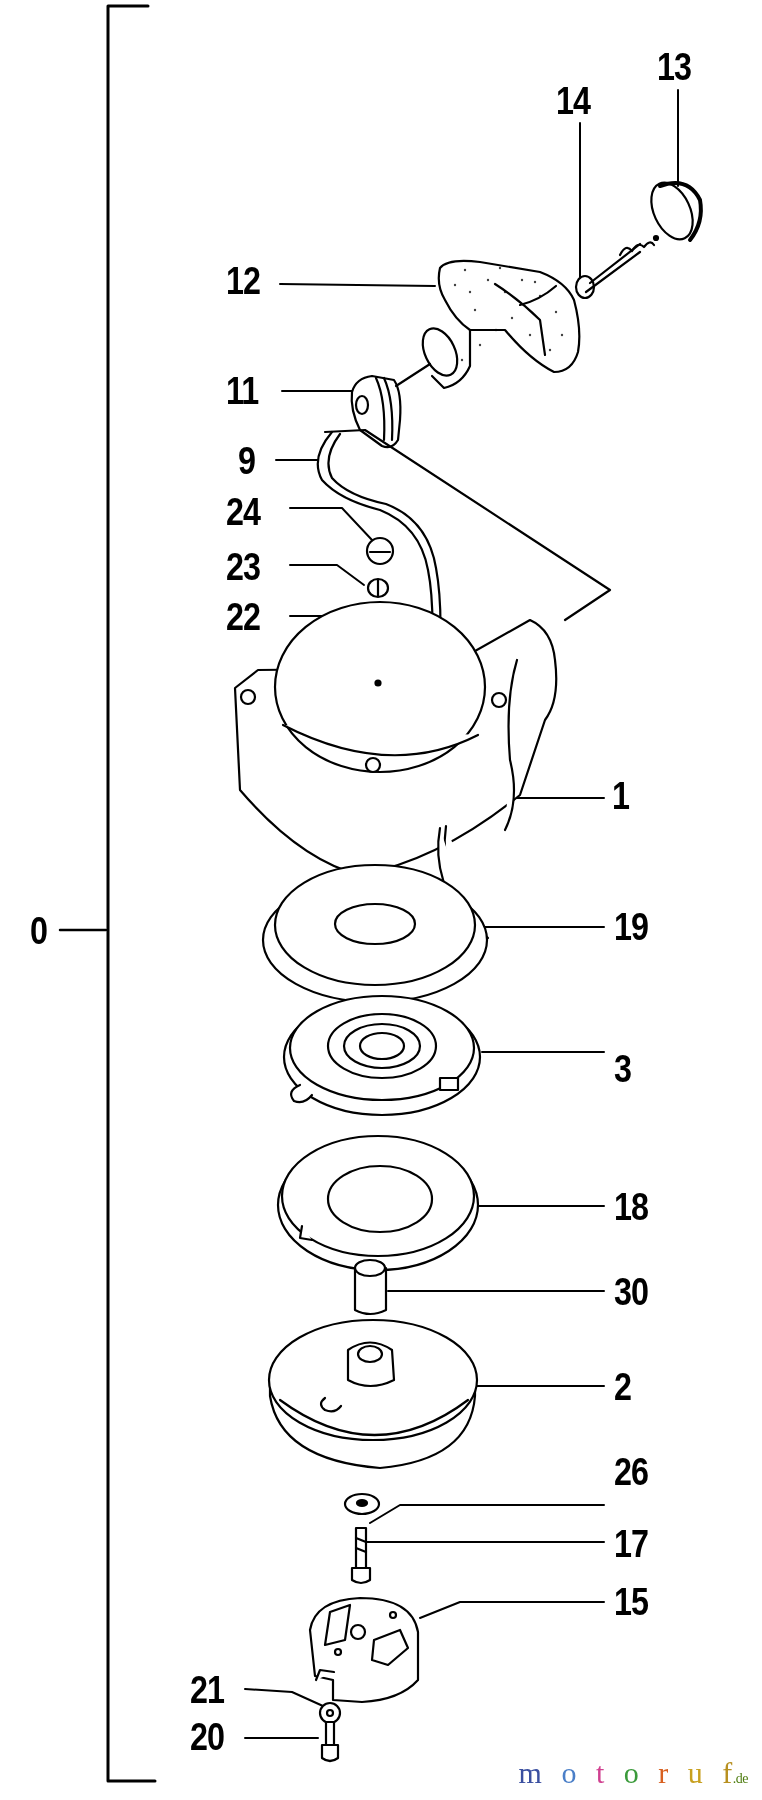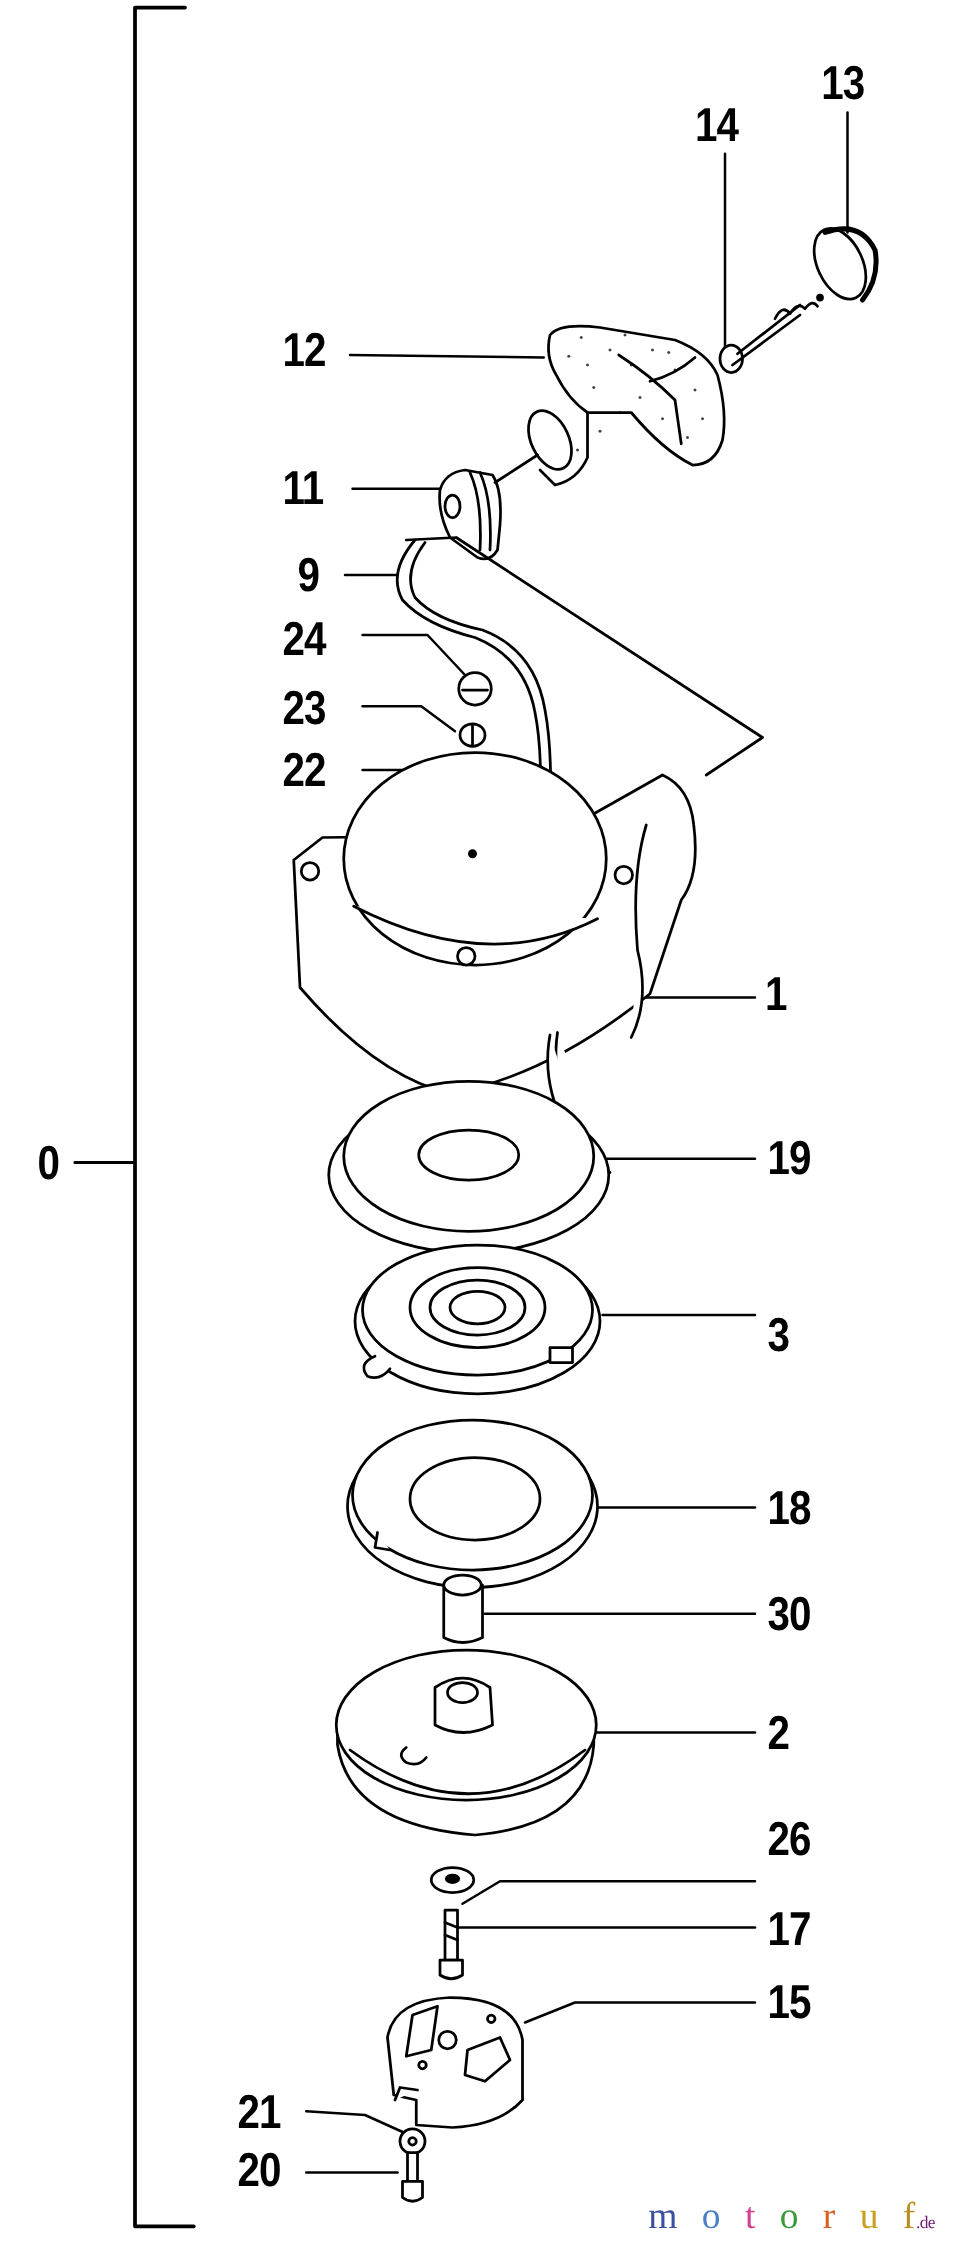--- a/index.html
+++ b/index.html
@@ -5,21 +5,21 @@
   html, body { margin:0; padding:0; background:#ffffff; }
   body { width:762px; height:1800px; position:relative; overflow:hidden;
          font-family:"Liberation Sans", "DejaVu Sans", sans-serif; }
   svg.art { position:absolute; left:0; top:0; }
   .lbl { position:absolute; font-family:"Liberation Sans", sans-serif; font-weight:bold;
          font-size:38px; line-height:38px; color:#000; letter-spacing:-1px;
          transform:scaleX(0.85); transform-origin:left top; }
   .logo { position:absolute; right:14px; bottom:10px; font-family:"Liberation Serif", serif;
           font-size:30px; letter-spacing:-0.5px; }
   .logo span { display:inline-block;margin-left:20px; }
-  .logo .tld { font-size:14px; color:#701a75; margin-left:1px; }
+  .logo .tld { font-size:14px; color:#4d7c0f; margin-left:1px; }
 </style>
 </head>
 <body>
 
 <svg class="art" width="762" height="1800" viewBox="0 0 762 1800" fill="none" stroke="#000" stroke-width="2.2" stroke-linecap="round" stroke-linejoin="round">
 
   <g>
     <polyline points="148,6 108,6 108,1781 155,1781" stroke-width="3"></polyline>
     <line x1="60" y1="930" x2="106" y2="930" stroke-width="2.5"></line>
   </g>

